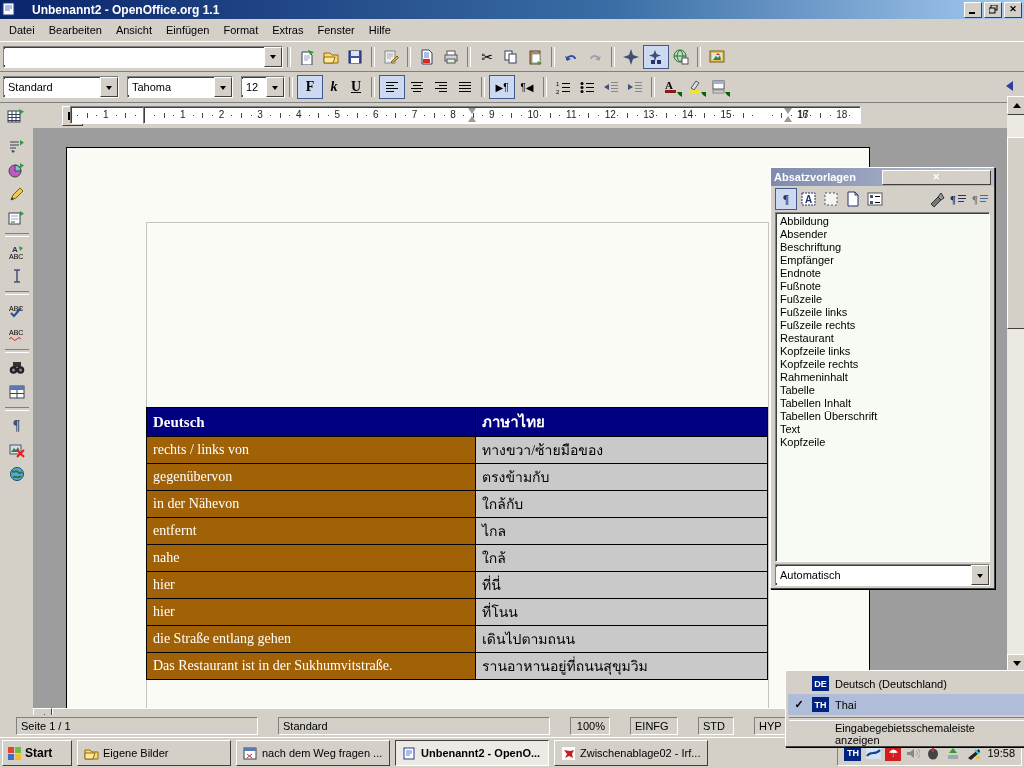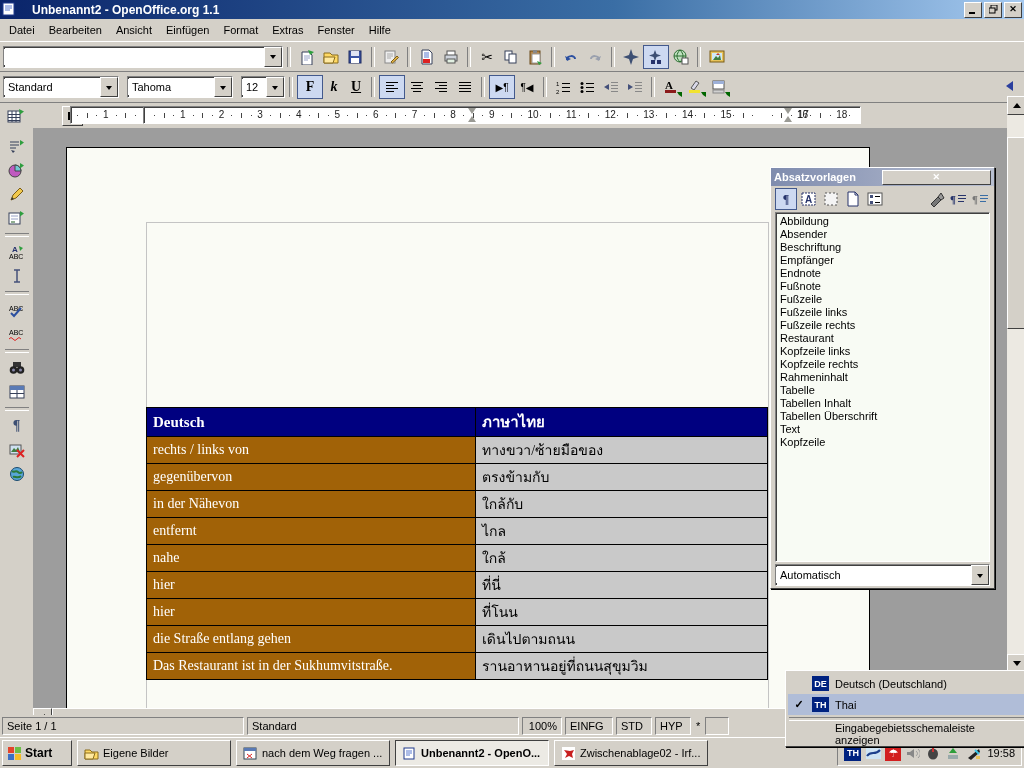--- a/index.html
+++ b/index.html
@@ -69,21 +69,21 @@
   .a-lf{border-right:5px solid #000;margin-left:-4px}
   .vscroll{position:absolute;right:0;top:96px;width:17px;height:596px;background:#ece9e2;display:flex;flex-direction:column}
   .vtrack{flex:1;position:relative}
   .vthumb{position:absolute;left:0;top:22px;width:17px;height:190px;background:#D4D0C8;
           border:1px solid;border-color:#fff #404040 #404040 #fff}
   .hscroll{position:absolute;left:33px;top:580px;right:17px;height:17px;background:#ece9e2;display:flex}
   .htrack{flex:1;position:relative}
   .hthumb{position:absolute;top:0;left:0;width:93%;height:17px;background:#D4D0C8;border:1px solid;border-color:#fff #404040 #404040 #fff}
   .corner{position:absolute;right:0;top:580px;width:17px;height:17px;background:#D4D0C8}
   
-  .statusbar{height:20px;flex:none;display:flex;align-items:center;padding:1px 2px;gap:3px}
+  .statusbar{height:20px;flex:none;display:flex;align-items:center;padding:1px 16px;gap:20px}
   .scell{height:16px;line-height:16px;padding:0 4px;border:1px solid;border-color:#808080 #fff #fff #808080;white-space:nowrap;overflow:hidden}
   
   .taskbar{height:30px;flex:none;background:#D4D0C8;border-top:1px solid #fff;display:flex;align-items:center;padding:0 2px;gap:5px}
   .tkbtn{height:24px;background:#D4D0C8;border:1px solid;border-color:#fff #404040 #404040 #fff;
          display:flex;align-items:center;padding:0 5px;gap:4px;width:142px;overflow:hidden;white-space:nowrap;flex:none}
   .tkbtn.active{border-color:#404040 #fff #fff #404040;background:#eceae4;font-weight:bold}
   .startbtn{width:58px;font-weight:bold;font-size:12px}
   .flag{display:grid;grid-template-columns:6px 6px;grid-template-rows:6px 6px;gap:1px;flex:none}
   .flag i{display:block}
   .tray{margin-left:auto;height:24px;border:1px solid;border-color:#808080 #fff #fff #808080;

